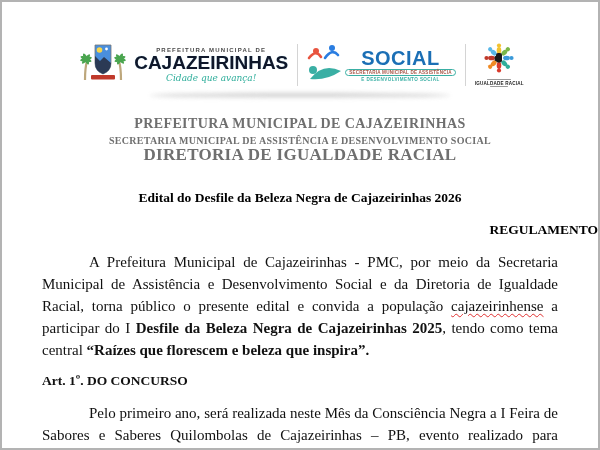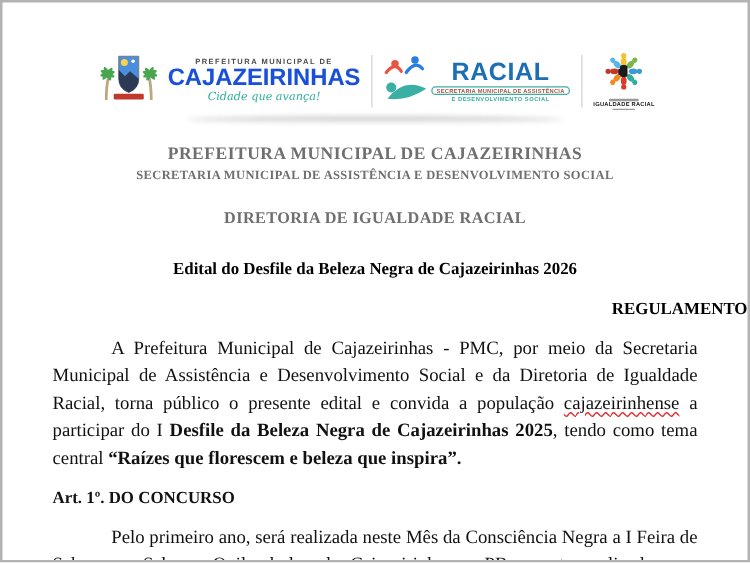--- a/index.html
+++ b/index.html
@@ -7,40 +7,40 @@
     box-sizing:border-box;width:600px;height:450px;background:#fff;
     border:2px solid #b3b3b3;overflow:hidden;
     font-family:"Liberation Serif", serif;color:#111;
   }
   
   .header-row{display:flex;justify-content:center;align-items:center;margin-top:36px;height:54px;gap:9px;}
   .vsep{width:1px;height:42px;background:#d4d4d4;}
   .city-logo{display:flex;align-items:center;gap:4px;}
   .city-text{text-align:center;font-family:"Liberation Sans",sans-serif;}
   .city-top{font-size:6px;font-weight:bold;letter-spacing:1.2px;color:#4a4a4a;white-space:nowrap;}
-  .city-name{font-size:19px;font-weight:bold;color:#1d4ed8;line-height:1.05;white-space:nowrap;
+  .city-name{font-size:19px;font-weight:bold;color:#0f172a;line-height:1.05;white-space:nowrap;
              text-shadow:0 0 1px #bfe6f5;}
   .city-slogan{font-size:9px;font-style:italic;color:#2fae9b;font-family:"DejaVu Serif",serif;margin-top:1px;}
   .semads{display:flex;align-items:center;gap:2px;}
   .semads-text{text-align:center;font-family:"Liberation Sans",sans-serif;}
   .semads-acronym{font-size:20px;font-weight:bold;color:#1b6fb5;letter-spacing:0.5px;line-height:1;}
   .semads-band{border:1px solid #3aafa4;border-radius:4px;padding:0 3px;margin-top:1px;
                font-size:4.6px;font-weight:bold;color:#a85648;letter-spacing:0.2px;white-space:nowrap;}
   .semads-sub2{font-size:4.6px;font-weight:bold;color:#3aafa4;margin-top:1px;letter-spacing:0.4px;}
   .ig-logo{display:flex;flex-direction:column;align-items:center;}
   .ig-bar{height:1.4px;background:#9a9a9a;border-radius:1px;}
   .ig-caption{font-family:"Liberation Sans",sans-serif;font-size:4.6px;font-weight:bold;color:#1d1d1d;
               letter-spacing:0.2px;margin:0.5px 0;white-space:nowrap;}
   .header-shadow{width:300px;height:5px;margin:1px auto 0;border-radius:50%;
                  background:linear-gradient(#b9b9b9,#e6e6e6);filter:blur(2px);opacity:.85;}
   
   .letterhead{text-align:center;font-weight:bold;color:#6f6f6f;margin-top:4px;line-height:1;}
   .lh1{font-size:14px;letter-spacing:0.4px;margin-top:19px;}
   .lh2{font-size:10px;letter-spacing:0.3px;margin-top:5px;}
-  .lh3{font-size:13px;letter-spacing:0.3px;margin-top:21px;}
+  .lh3{font-size:17px;letter-spacing:0.3px;margin-top:0;}
   
   .doc-title{text-align:center;font-weight:bold;font-size:13.5px;color:#000;margin-top:27px;}
   .doc-sub{text-align:right;font-weight:bold;font-size:13.5px;color:#000;margin-top:16px;}
   .para{margin:13px 40px 0;font-size:15px;line-height:22px;text-align:justify;text-indent:47px;}
   .art{margin:12px 40px 0;font-size:13.5px;font-weight:bold;}
   .b{font-weight:bold;}
   .misspell{text-decoration:underline wavy #e03030 1px;text-underline-offset:2px;}
 </style>
 </head>
 <body>
@@ -91,21 +91,21 @@
         <svg width="36" height="42" viewBox="0 0 36 42">
           <circle cx="9" cy="9" r="3" fill="#e8543f"></circle>
           <path d="M2 16 Q9 7 14 15" stroke="#e8543f" stroke-width="2.6" fill="none" stroke-linecap="round"></path>
           <circle cx="25" cy="6" r="3" fill="#2a7de1"></circle>
           <path d="M18 16 Q25 6 31 13" stroke="#2a7de1" stroke-width="2.6" fill="none" stroke-linecap="round"></path>
           <path d="M3 37 Q16 20 34 29 Q19 39 3 37 Z" fill="#3aafa4"></path>
           <circle cx="6" cy="28" r="4" fill="#3aafa4"></circle>
         </svg>
       </span>
       <span class="semads-text">
-        <div class="semads-acronym">RACIAL</div>
+        <div class="semads-acronym">SOCIAL</div>
         <div class="semads-band">SECRETARIA MUNICIPAL DE ASSISTÊNCIA</div>
         <div class="semads-sub2">E DESENVOLVIMENTO SOCIAL</div>
       </span>
     </div>
 
     <div class="vsep"></div>
 
     <div class="ig-logo">
       <span>
         <svg width="42" height="32" viewBox="0 0 42 32">

